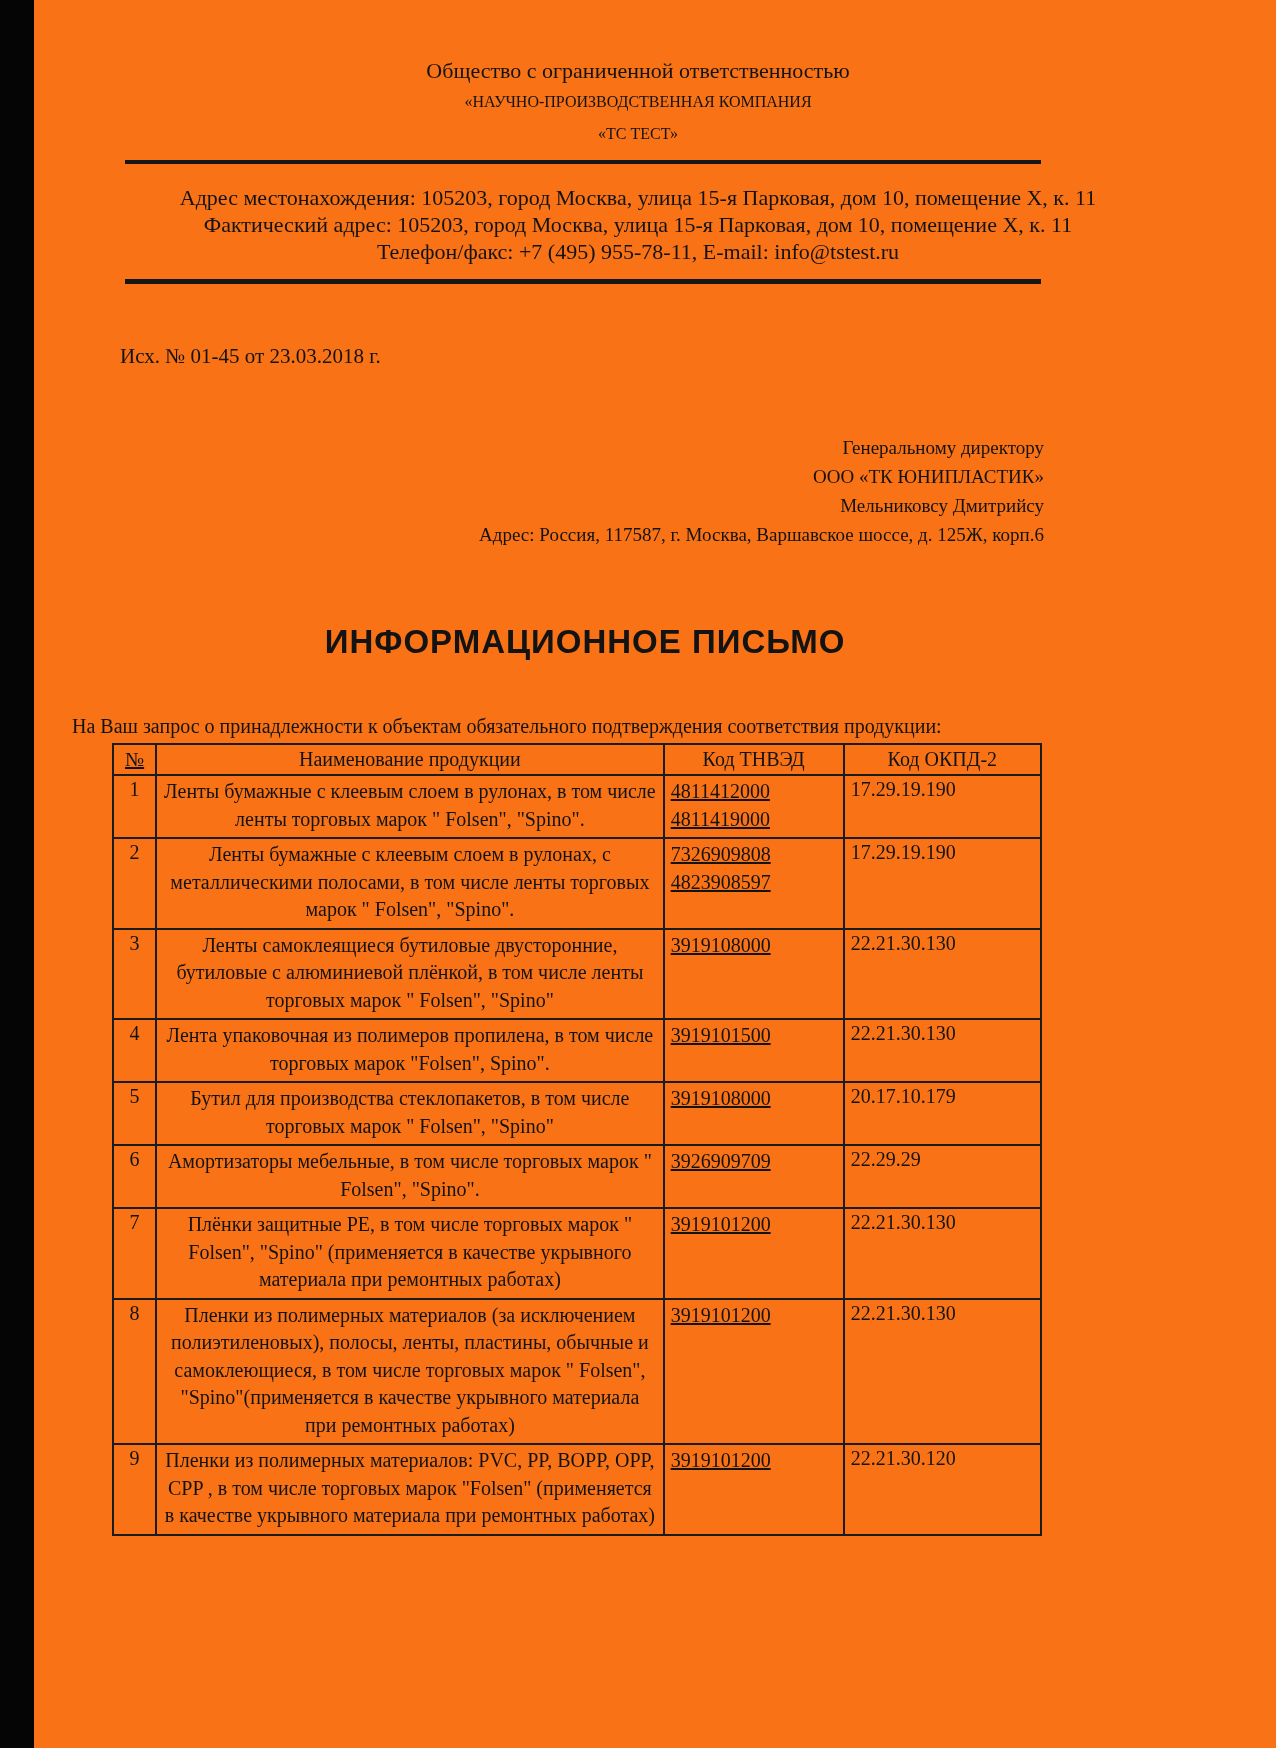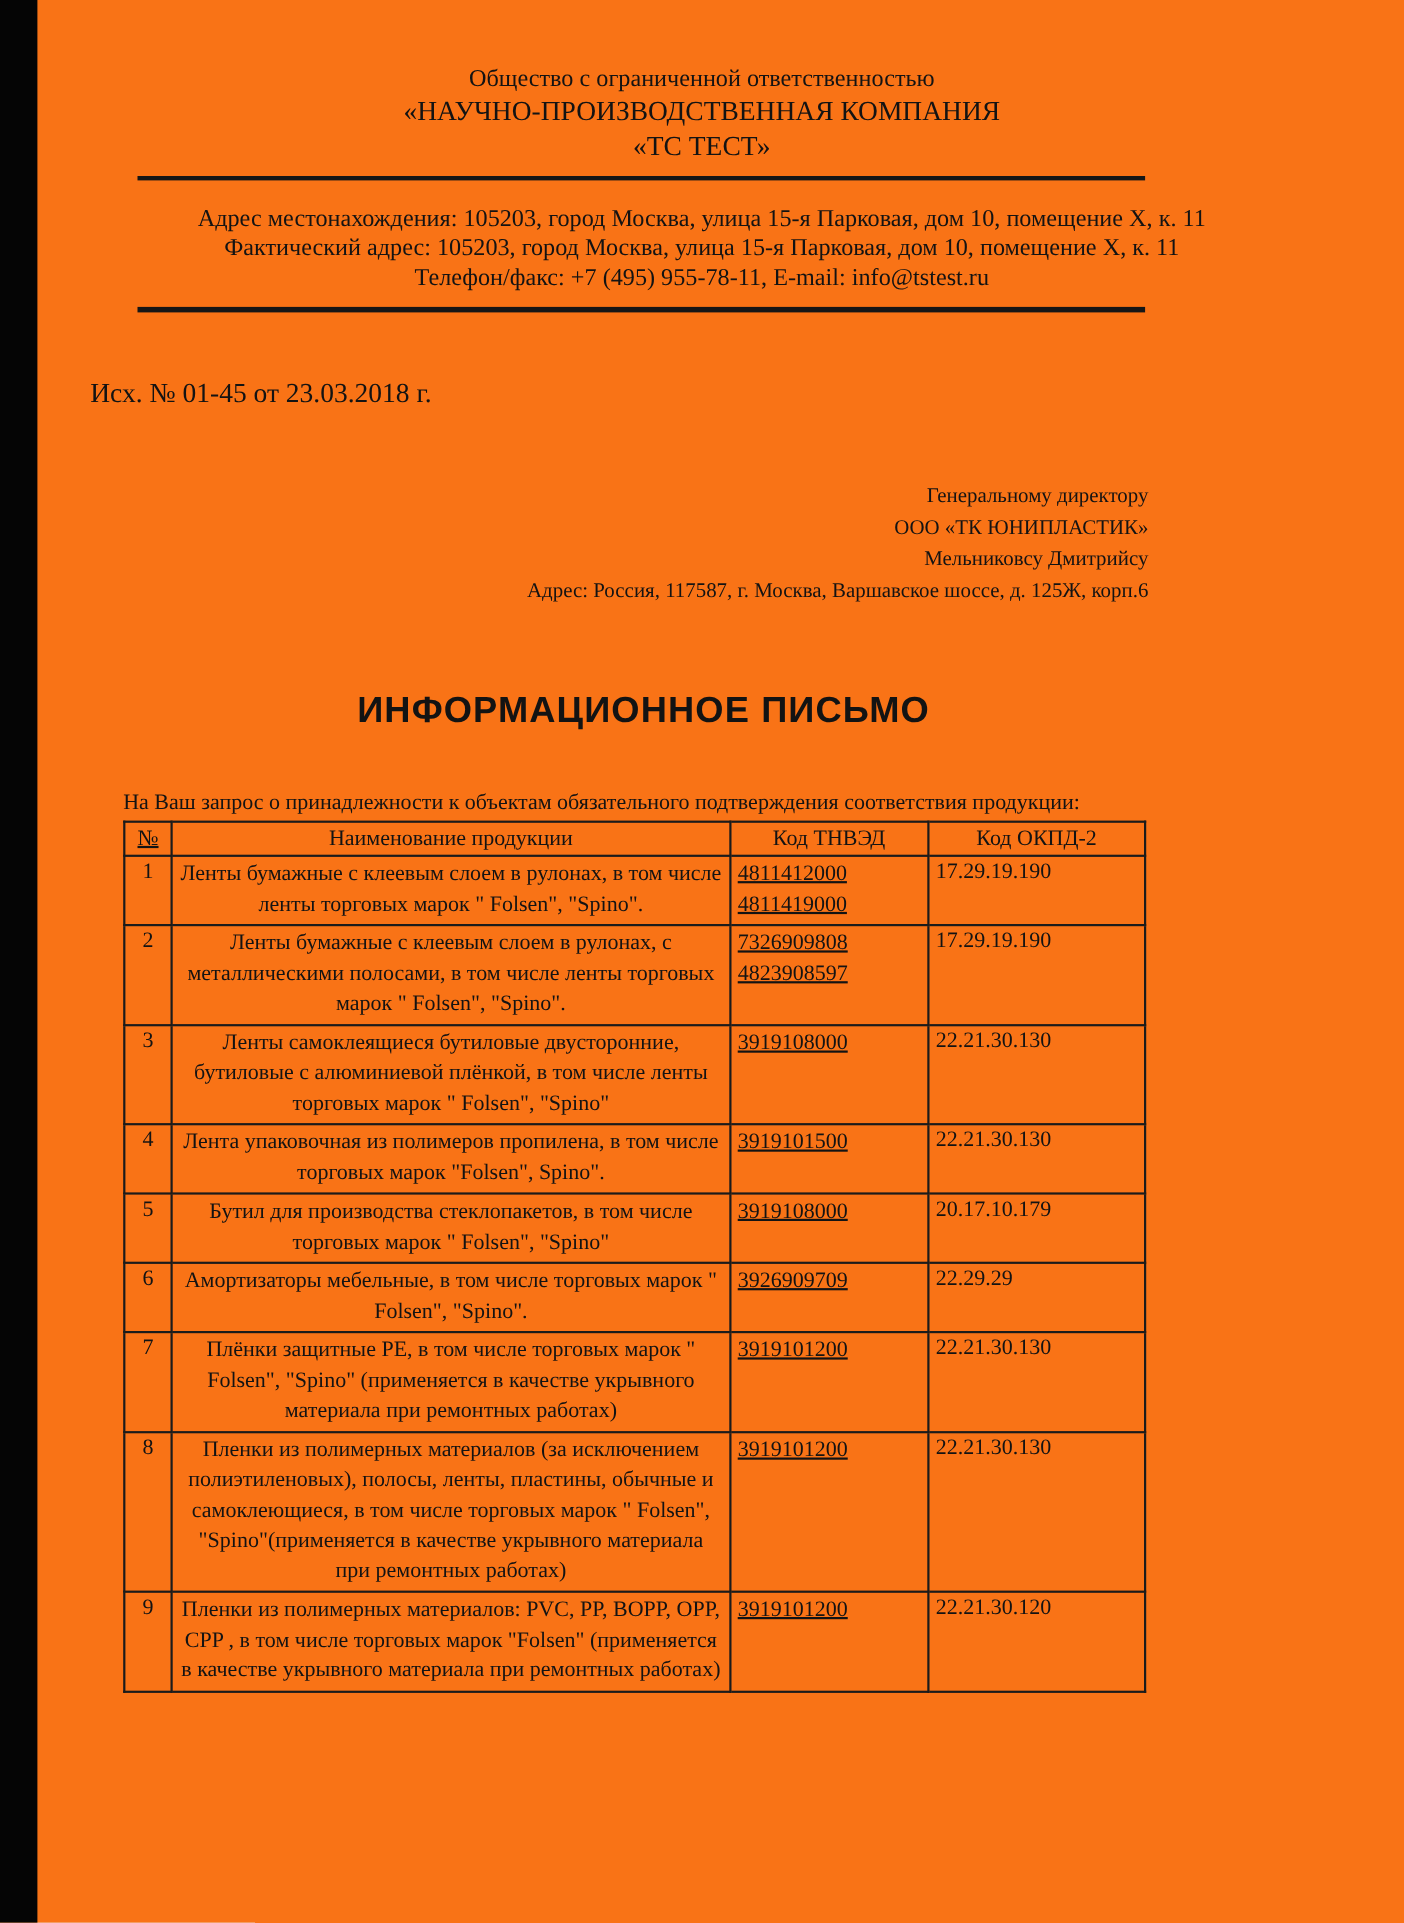--- a/index.html
+++ b/index.html
@@ -4,37 +4,37 @@
 <style>
   * { margin:0; padding:0; box-sizing:border-box; }
   html,body { background:#e9e9e7; }
   body { width:1276px; height:1748px; position:relative; overflow:hidden;
          font-family:"Liberation Serif", serif; color:#131313; }
   .page { position:absolute; left:0; top:0; width:1276px; height:1748px; background:#f97316; }
   .scan-edge { position:absolute; left:0; top:0; width:34px; height:1748px; background:#050505; }
 
   .org-header { padding-top:56px; text-align:center; }
   .org-type { font-size:22px; line-height:30px; }
-  .org-name { font-size:25px; line-height:32px; }
+  .org-name { font-size:16px; line-height:32px; }
 
   .rule { margin-left:125px; width:916px; background:#161616; }
   .rule-1 { height:4px; margin-top:10px; }
   .rule-2 { height:5px; margin-top:14px; }
 
   .address-block { margin-top:20px; text-align:center; font-size:22px; line-height:27px; }
 
-  .ref-line { margin-top:60px; margin-left:82px; font-size:25px; }
+  .ref-line { margin-top:60px; margin-left:120px; font-size:21px; }
 
   .recipient { margin-top:64px; margin-right:232px; text-align:right; font-size:19px; line-height:29px; }
 
   .doc-title { margin-top:74px; width:1170px; text-align:center;
                font-family:"Liberation Sans", sans-serif; font-weight:bold;
                font-size:33px; letter-spacing:1px; }
 
-  .intro { margin-top:54px; margin-left:112px; font-size:20px; }
+  .intro { margin-top:54px; margin-left:72px; font-size:20px; }
 
   table.products { margin-left:112px; margin-top:5px; border-collapse:collapse;
                    width:930px; font-size:20px; }
   table.products th, table.products td { border:2px solid #1b1b1b; padding:2px 6px 4px; vertical-align:top; }
   table.products th { font-weight:normal; padding:3px 4px; }
   th.h-num { width:44px; text-align:center; text-decoration:underline; }
   th.h-name { width:528px; text-align:center; }
   th.h-tnved { width:184px; text-align:center; }
   th.h-okpd { width:202px; text-align:center; }
   td.col-num { text-align:center; }

